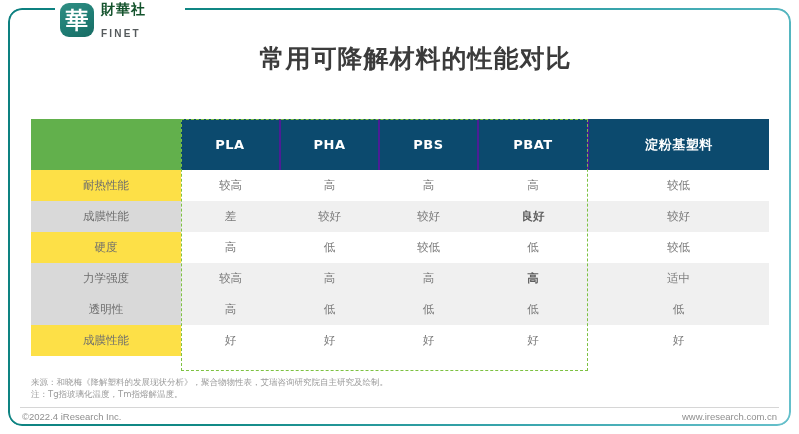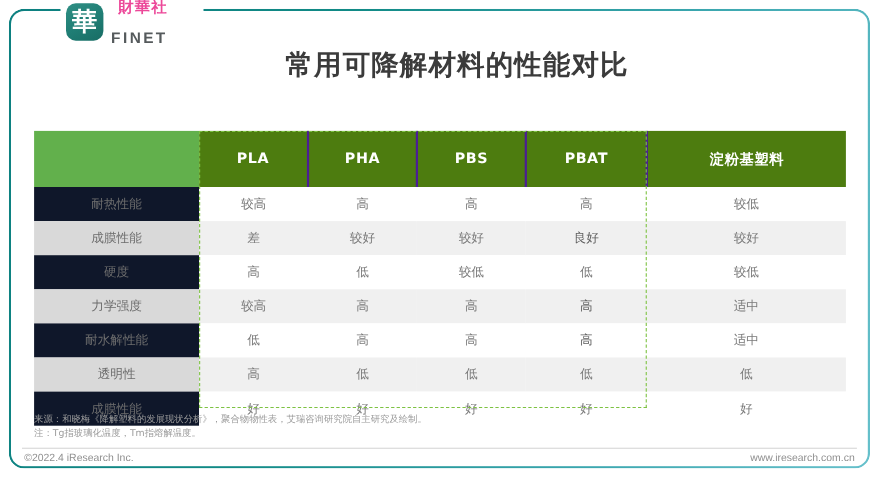--- a/index.html
+++ b/index.html
@@ -51,24 +51,24 @@
     background:linear-gradient(150deg,#2f8f84 0%,#1f7d74 55%,#186c64 100%);
     display:flex;align-items:center;justify-content:center;
     color:#ffffff;
     font-family:"DejaVu Sans","Liberation Sans",sans-serif;
     font-size:23px;line-height:1;
     font-weight:700;
   }
   .logo-text{display:flex;flex-direction:column;justify-content:center;line-height:1;}
   .logo-cn{
     font-family:"DejaVu Sans","Liberation Sans",sans-serif;
-    font-size:14px;font-weight:700;color:#ec4899;letter-spacing:1px;text-align:right;
+    font-size:14px;font-weight:700;color:#14532d;letter-spacing:1px;
   }
   .logo-en{
-    font-size:14px;font-weight:700;color:#555a5c;
+    font-size:10px;font-weight:700;color:#555a5c;
     letter-spacing:2.2px;margin-top:13px;
   }
 
   
   .title{
     position:absolute;
     left:0;top:42px;width:799px;
     text-align:center;
     font-family:"DejaVu Sans","Liberation Sans",sans-serif;
     font-size:25px;font-weight:700;color:#3b3b3b;
@@ -93,43 +93,43 @@
   table.cmp col.c4{width:110px;}
   table.cmp col.c5{width:181px;}
 
   table.cmp thead th{
     height:49px;
     color:#ffffff;
     font-size:13px;
     font-weight:700;
     letter-spacing:.5px;
     border:none;
-    background:#4d7c0f;
+    background:#0c4a6e;
   }
   table.cmp thead th.corner{
     background:#62b04c;
   }
   table.cmp thead th.sep{
     border-left:2px solid #4c1d95;
   }
   table.cmp tbody td{
     height:29px;
     font-size:11.5px;
     color:#7a7a7a;
     text-align:center;
     border:none;
     background:#ffffff;
   }
   table.cmp tbody tr.alt td{background:#f0f0f0;}
   table.cmp tbody td.lbl{
-    background:#0f172a;
+    background:#fde047;
     color:#6d6d6d;
   }
   table.cmp tbody tr.alt td.lbl{background:#d9d9d9;}
-  table.cmp tbody td.bold{font-weight:400;color:#5e5e5e;}
+  table.cmp tbody td.bold{font-weight:700;color:#5e5e5e;}
 
   
   .dash-box{
     position:absolute;
     left:150px;top:0;
     width:407px;height:252px;
     border:1.6px dashed #7dc242;
     box-sizing:border-box;
     pointer-events:none;
   }
@@ -223,28 +223,20 @@
           <td>较低</td>
         </tr>
         <tr class="alt">
           <td class="lbl">力学强度</td>
           <td>较高</td>
           <td>高</td>
           <td>高</td>
           <td class="bold">高</td>
           <td>适中</td>
         </tr>
-        <tr>
-          <td class="lbl">耐水解性能</td>
-          <td>低</td>
-          <td>高</td>
-          <td>高</td>
-          <td class="bold">高</td>
-          <td>适中</td>
-        </tr>
         <tr class="alt">
           <td class="lbl">透明性</td>
           <td>高</td>
           <td>低</td>
           <td>低</td>
           <td>低</td>
           <td>低</td>
         </tr>
         <tr>
           <td class="lbl">成膜性能</td>

